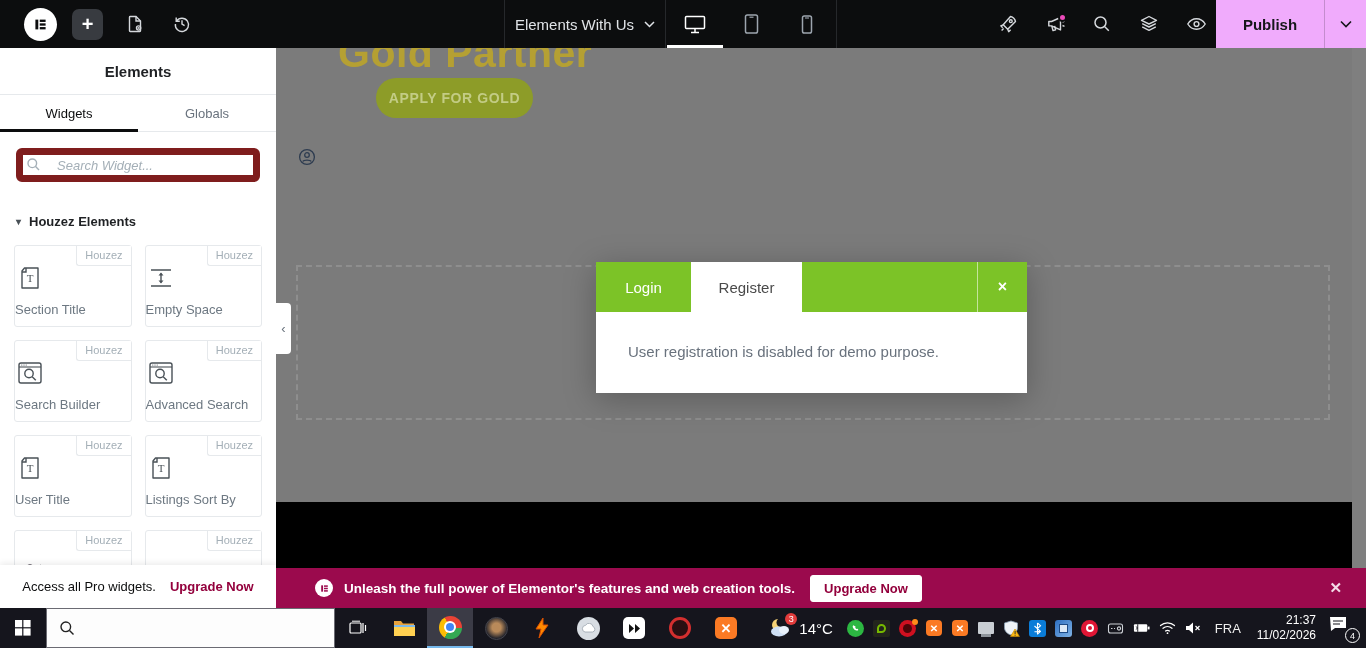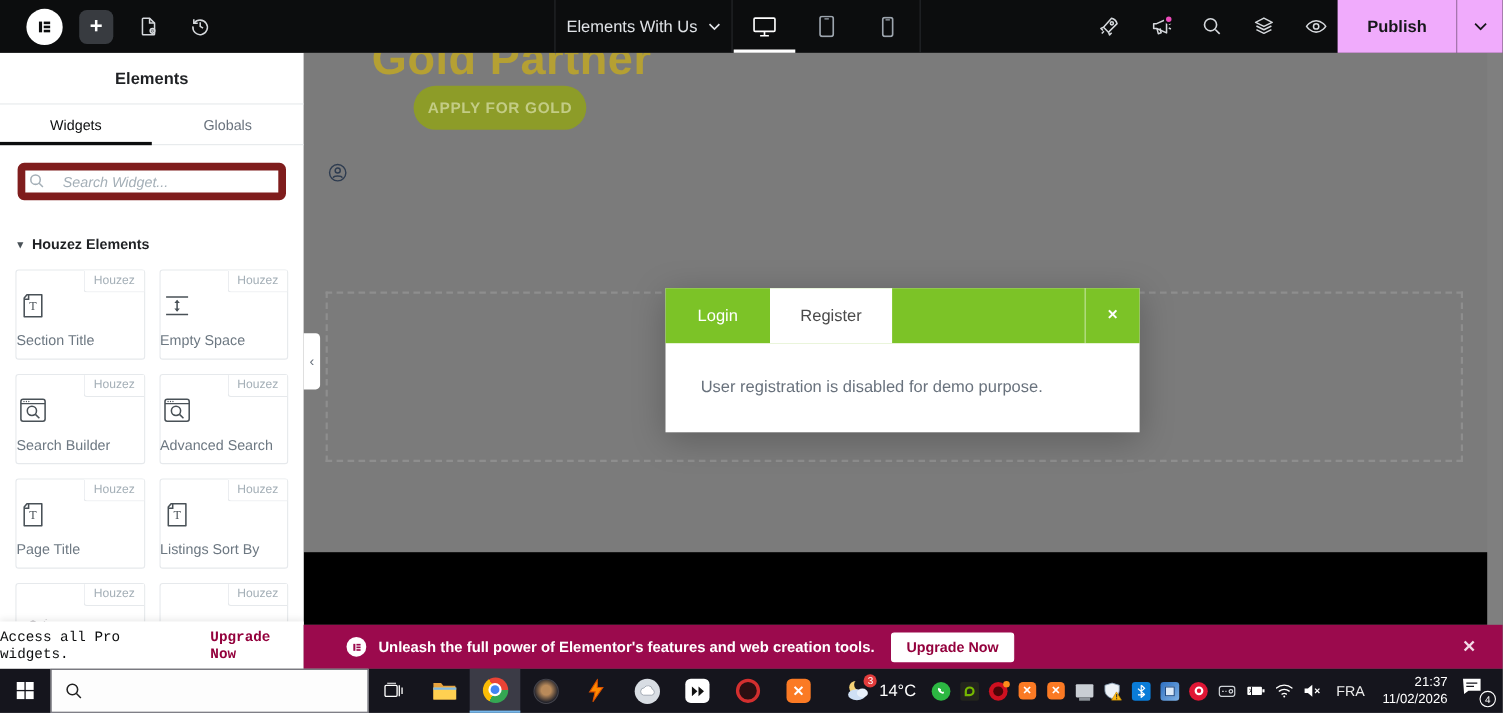--- a/index.html
+++ b/index.html
@@ -37,35 +37,35 @@
   .search-box input { width:100%; height:34px; border:7px solid #7f1d1d; border-radius:6px; padding:0 10px 0 34px; font-size:13px; font-style:italic; color:#495157; outline:none; font-family:"Liberation Sans", sans-serif; }
   .search-box input::placeholder { color:#a4afb7; }
   .search-box .mag { position:absolute; left:10px; top:9px; color:#a4afb7; }
   .accordion-head { padding:16px 16px 10px; display:flex; align-items:center; gap:8px; font-weight:bold; font-size:13px; color:#1f2124; cursor:pointer; }
   .caret { font-size:10px; color:#495157; }
   .cards { flex:1; overflow:hidden; padding:6px 14px 0; display:grid; grid-template-columns:1fr 1fr; gap:13px; align-content:start; }
   .wcard { position:relative; height:82px; border:1px solid #e6e9ec; border-radius:3px; background:#fff; display:flex; flex-direction:column; align-items:flex-start; justify-content:center; gap:9px; cursor:pointer; }
   .wcard .badge { position:absolute; top:0; right:0; font-size:11px; color:#a4afb7; padding:3px 8px 4px; border-left:1px solid #e6e9ec; border-bottom:1px solid #e6e9ec; border-bottom-left-radius:3px; background:#fff; }
   .wcard .wlabel { font-size:13px; color:#6d7882; }
   .wcard .wicon { color:#495157; margin-top:8px; }
-  .pro-bar { height:43px; background:#fff; box-shadow:0 -2px 6px rgba(0,0,0,.08); position:relative; z-index:2; display:flex; align-items:center; justify-content:flex-start; gap:14px; font-size:13px; color:#0c0d0e;font-family:Liberation Mono, monospace; }
+  .pro-bar { height:43px; background:#fff; box-shadow:0 -2px 6px rgba(0,0,0,.08); position:relative; z-index:2; display:flex; align-items:center; justify-content:center; gap:14px; font-size:13px; color:#0c0d0e; }
   .pro-bar a { color:#93003c; font-weight:bold; text-decoration:none; cursor:pointer; }
   .collapse-handle { position:absolute; left:276px; top:303px; width:15px; height:51px; background:#fff; border-radius:0 4px 4px 0; z-index:21; display:flex; align-items:center; justify-content:center; color:#69727d; font-size:13px; cursor:pointer; }
 
   
   .canvas { position:absolute; top:48px; left:276px; right:0; bottom:40px; background:#7b7b7b; overflow:hidden; }
   .page-heading { position:absolute; top:-18px; left:62px; width:236px; text-align:center; font-size:41px; font-weight:bold; letter-spacing:.5px; color:#b5a033; white-space:nowrap; }
   .apply-btn { position:absolute; top:30px; left:100px; width:157px; height:40px; border-radius:22px; background:#8d9c28; border:none; color:#c3cc85; font-weight:bold; font-size:14px; letter-spacing:.6px; cursor:pointer; font-family:"Liberation Sans", sans-serif; }
   .author-ico { position:absolute; top:100px; left:22px; color:#2e3c50; }
   .dashed-outline { position:absolute; left:20px; top:217px; width:1034px; height:155px; border:2px dashed #8e8e8e; }
   .black-footer { position:absolute; left:0; right:14px; top:454px; height:66px; background:#000; }
   .scroll-strip { position:absolute; right:0; top:0; width:14px; bottom:0; background:rgba(255,255,255,.03); }
 
   
-  .modal { position:absolute; left:329px; top:214px; width:431px; background:#fff; box-shadow:0 6px 30px rgba(0,0,0,.25); }
+  .modal { position:absolute; left:320px; top:214px; width:431px; background:#fff; box-shadow:0 6px 30px rgba(0,0,0,.25); }
   .modal-head { height:50px; background:#7cc327; display:flex; position:relative; }
   .m-tab { display:flex; align-items:center; justify-content:center; font-size:15px; cursor:pointer; }
   .m-tab.login { width:95px; color:#fff; }
   .m-tab.register { width:111px; background:#fff; color:#4a4a4a; }
   .m-close { position:absolute; right:0; top:0; width:50px; height:50px; border-left:1px solid rgba(255,255,255,.55); display:flex; align-items:center; justify-content:center; color:#fff; font-size:16px; font-weight:bold; cursor:pointer; }
   .modal-body { padding:31px 32px 33px; font-size:15px; color:#69727d; }
 
   
   .banner { position:absolute; left:276px; right:0; bottom:40px; height:40px; background:#9b0a4d; display:flex; align-items:center; padding-left:39px; gap:11px; color:#fff; z-index:25;margin-top:48px; }
   .banner .e-badge { width:18px; height:18px; border-radius:50%; background:#fff; display:flex; align-items:center; justify-content:center; flex:none; }
@@ -329,21 +329,21 @@
     </div>
     <div class="wcard">
       <span class="badge">Houzez</span>
       <span class="wicon">
         <svg width="30" height="30" viewBox="0 0 30 30" fill="none" stroke="currentColor" stroke-width="1.4">
             <path d="M12 5H9.5L7 8v17h16V5h-8z" stroke-linejoin="round"></path>
             <path d="M11 5v4H7"></path>
             <text x="15" y="19" text-anchor="middle" font-size="11" font-family="Liberation Serif, serif" fill="currentColor" stroke="none">T</text>
           </svg>
       </span>
-      <span class="wlabel">Page Title</span>
+      <span class="wlabel">User Title</span>
     </div>
     <div class="wcard">
       <span class="badge">Houzez</span>
       <span class="wicon">
         <svg width="30" height="30" viewBox="0 0 30 30" fill="none" stroke="currentColor" stroke-width="1.4">
             <path d="M12 5H9.5L7 8v17h16V5h-8z" stroke-linejoin="round"></path>
             <path d="M11 5v4H7"></path>
             <text x="15" y="19" text-anchor="middle" font-size="11" font-family="Liberation Serif, serif" fill="currentColor" stroke="none">T</text>
           </svg>
       </span>

